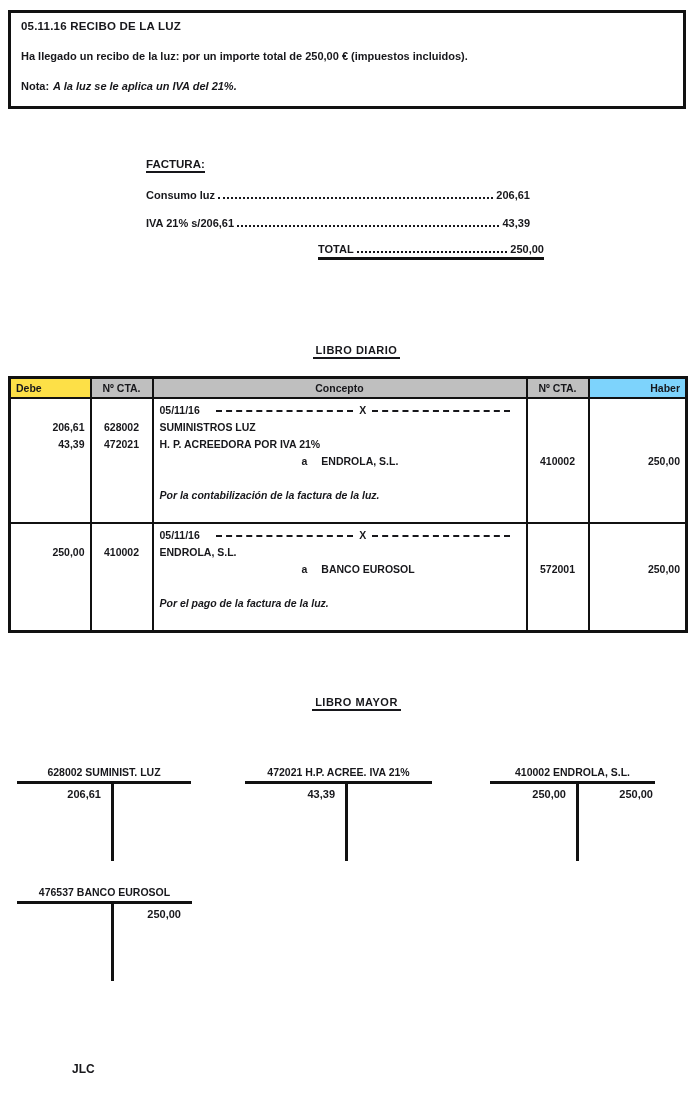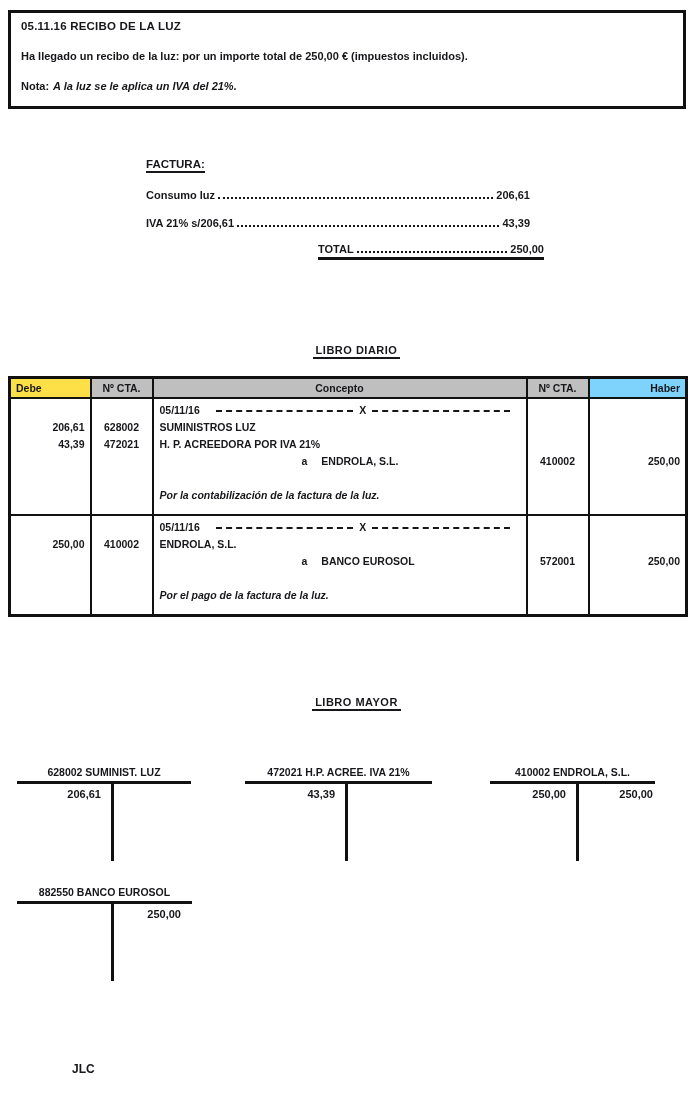--- a/index.html
+++ b/index.html
@@ -31,21 +31,21 @@
   .section-title span { border-bottom:2px solid #17171b; padding:0 3px 1px 3px; }
   .title-diario { top:344px; }
   .title-mayor  { top:696px; }
 
   
   table.journal { position:absolute; left:8px; top:376px; border-collapse:collapse; table-layout:fixed; border:3px solid #111; }
   .journal th, .journal td { border:2px solid #111; }
   .journal th { background:#bfbfbf; font-size:10.5px; height:18px; padding:0 5px; }
   .journal th.h-debe  { text-align:left; }
   .journal th.h-haber { text-align:right; }
-  .journal td { vertical-align:top; font-size:10.5px; padding:3px 0 10px 0; }
+  .journal td { vertical-align:top; font-size:10.5px; padding:3px 0 18px 0; }
   .journal td.num { text-align:right; padding-right:5px; }
   .journal td.cta { text-align:center; }
   .journal td.concepto { padding-left:6px; padding-right:10px; }
   .line { height:17px; line-height:17px; white-space:nowrap; }
   .dateline { display:flex; align-items:center; }
   .dateline .ds { flex:1; border-top:2px dashed #17171b; margin:0 6px; }
   .dateline .ds-first { margin-left:16px; }
   .credit-line { padding-left:142px; }
   .a-prefix { margin-right:14px; }
   .entry-note { font-style:italic; }
@@ -216,20 +216,20 @@
 <div class="taccount t3">
   <div class="t-head">410002 ENDROLA, S.L.</div>
   <div class="t-body">
     <div class="t-vert"></div>
     <div class="t-val t-debit">250,00</div>
     <div class="t-val t-credit">250,00</div>
   </div>
 </div>
 
 <div class="taccount t4">
-  <div class="t-head">882550 BANCO EUROSOL</div>
+  <div class="t-head">476537 BANCO EUROSOL</div>
   <div class="t-body">
     <div class="t-vert"></div>
     <div class="t-val t-credit">250,00</div>
   </div>
 </div>
 
 <div class="initials">JLC</div>
 
 </body></html>

